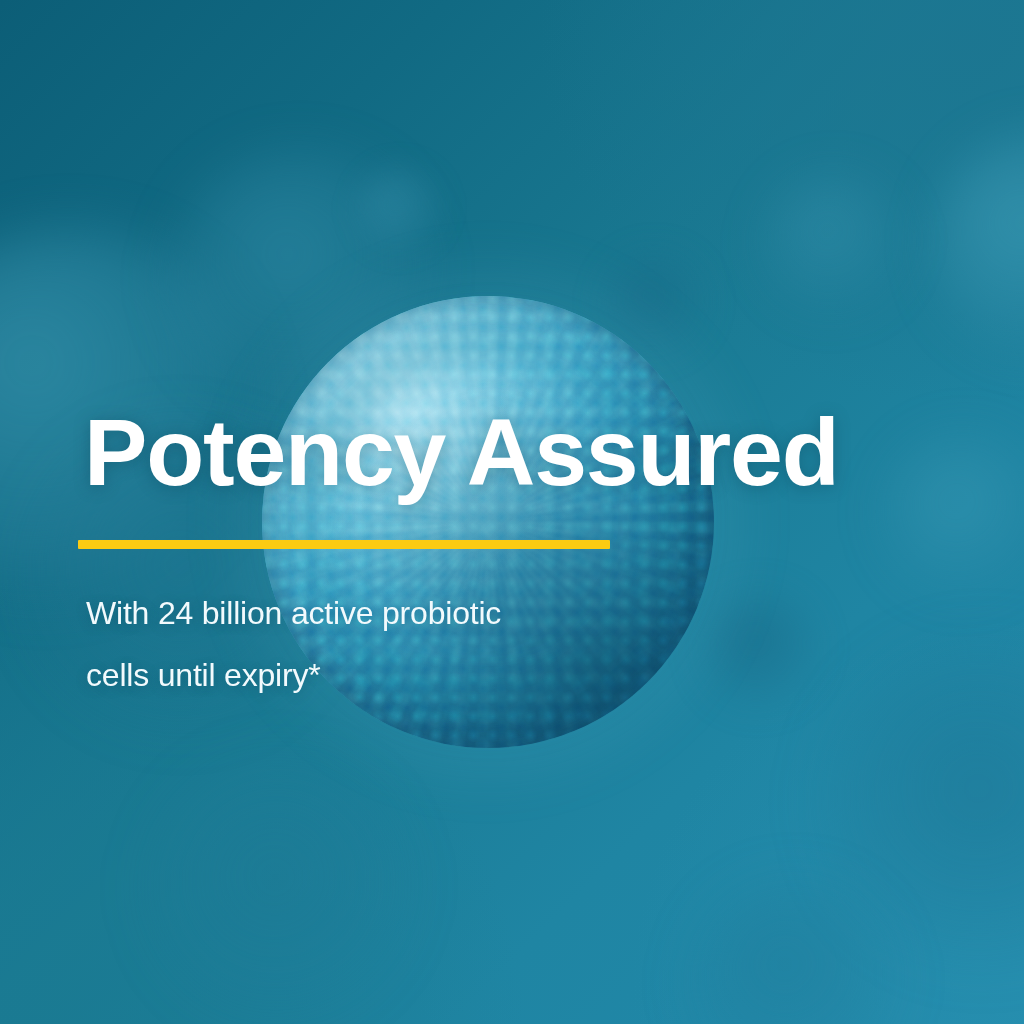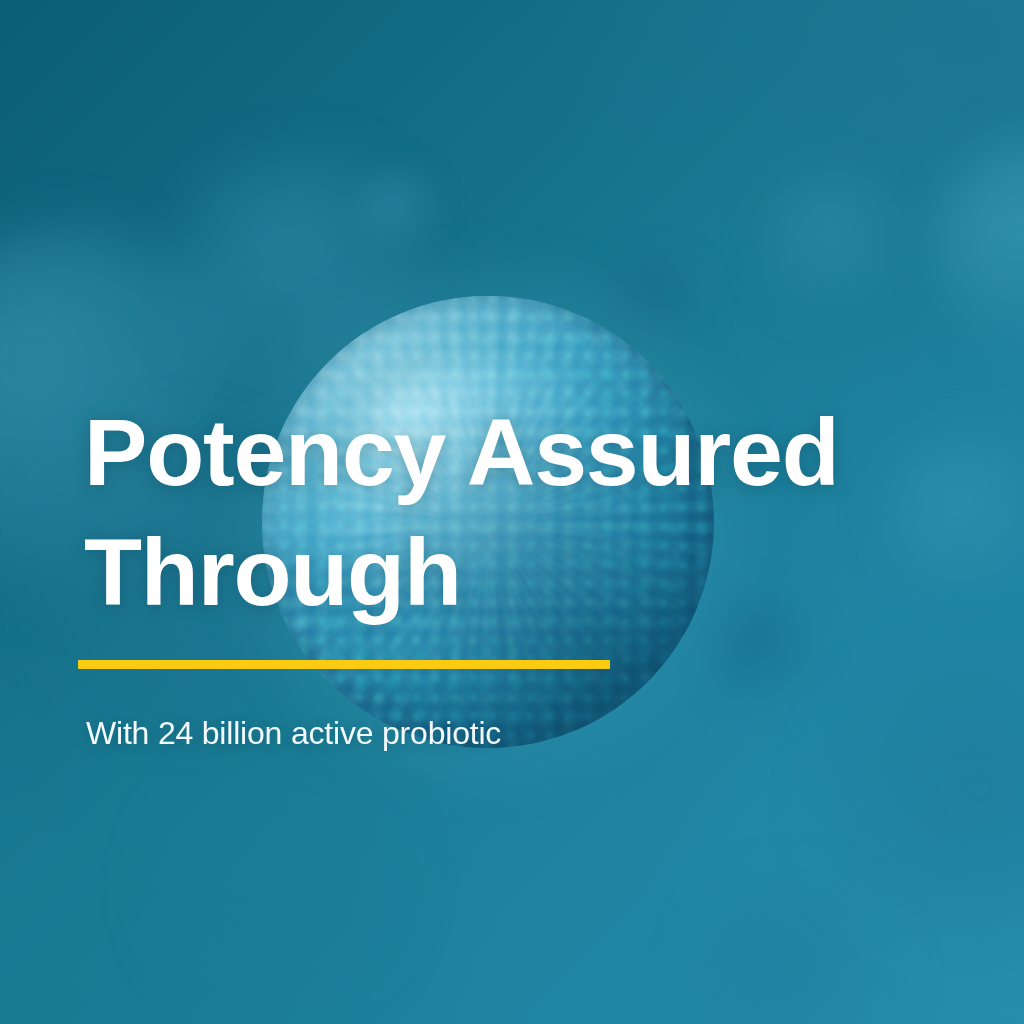--- a/index.html
+++ b/index.html
@@ -276,23 +276,23 @@
       <div class="cell-shade"></div>
       <div class="cell-edge"></div>
     </div>
     <div class="cell-blend"></div>
   </div>
 
   <div class="content">
 
     <h1 class="headline">
       <span class="hl-line">Potency Assured</span>
-      <span class="hl-line">Through</span>
     </h1>
 
     <div class="rule"></div>
 
     <p class="subcopy">
       <span class="sub-line">With 24 billion active probiotic</span>
+      <span class="sub-line">cells until expiry*</span>
     </p>
 
   </div>
 </div>
 
 </body></html>

